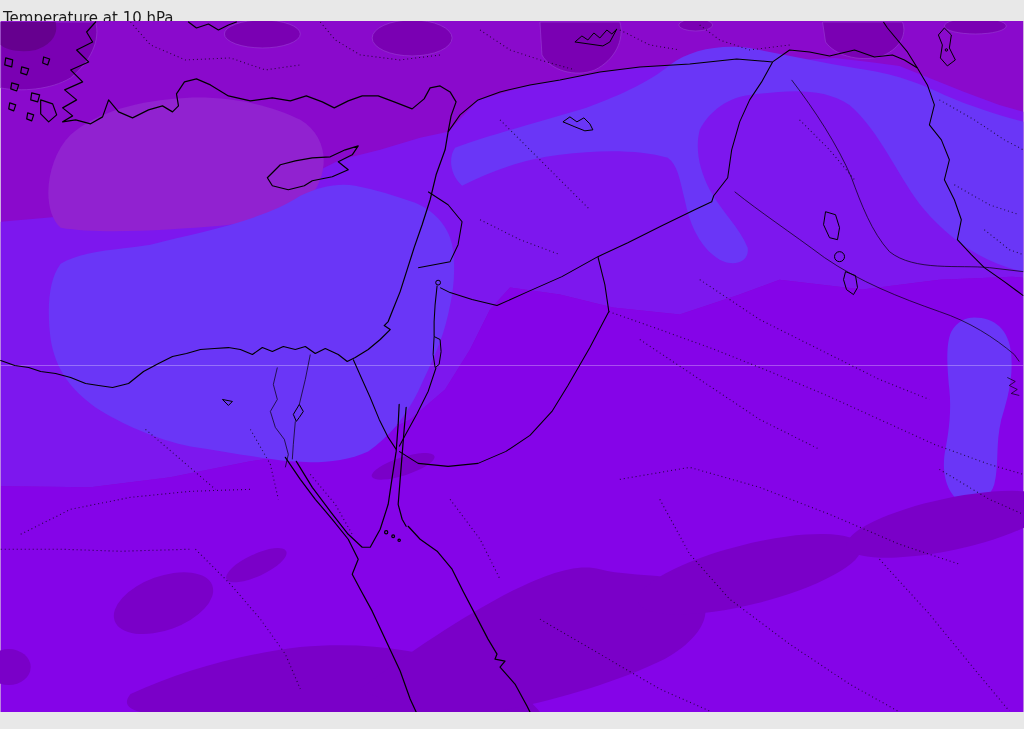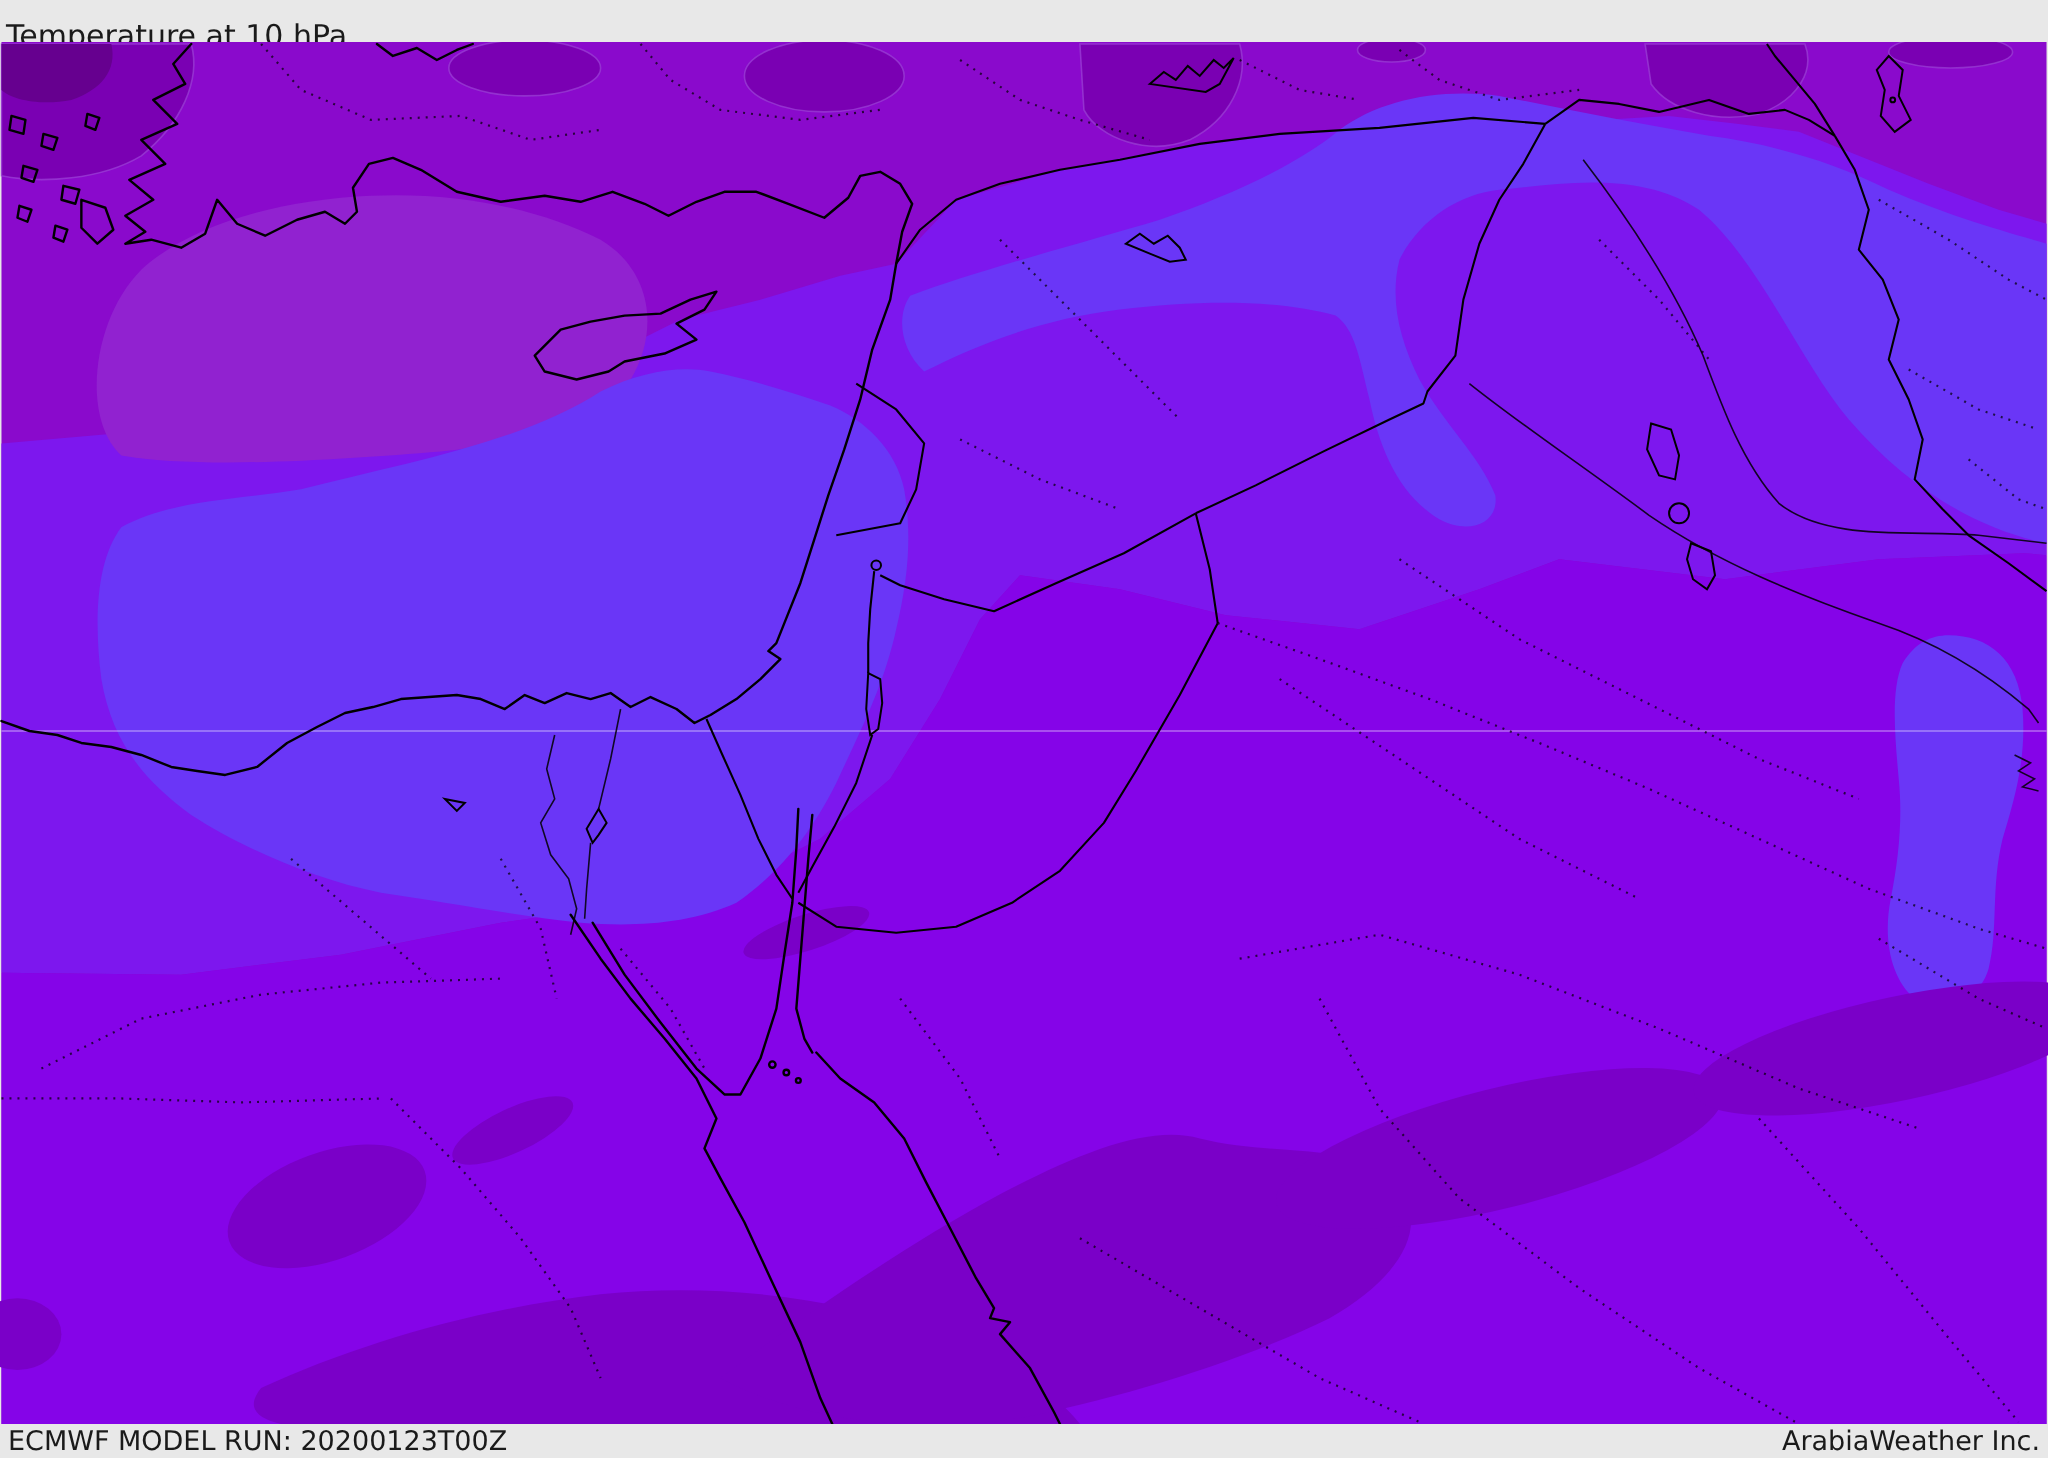--- a/index.html
+++ b/index.html
@@ -155,18 +155,14 @@
         <path class="lake" d="M563,122 L570,117 L577,122 L584,118 L590,124 L593,130 L585,131 L575,127 Z"></path>
         <path class="lake" d="M945,28 L952,35 L950,48 L956,60 L948,66 L941,58 L943,45 L939,35 Z"></path>
         <circle class="lake" cx="947" cy="50" r="1.2"></circle>
         <path class="lake" d="M826,212 L836,215 L840,228 L838,240 L830,238 L824,225 Z"></path>
         <circle class="lake" cx="840" cy="257" r="5"></circle>
         <path class="lake" d="M846,272 L856,276 L858,288 L854,295 L847,290 L844,280 Z"></path>
       </g>
     </svg>
   </div>
 
-  <div class="bar bottom">
-    <span>ECMWF MODEL RUN: 20200123T00Z</span>
-    <span>ArabiaWeather Inc.</span>
-  </div>
 
 </div>
 
 </body></html>

